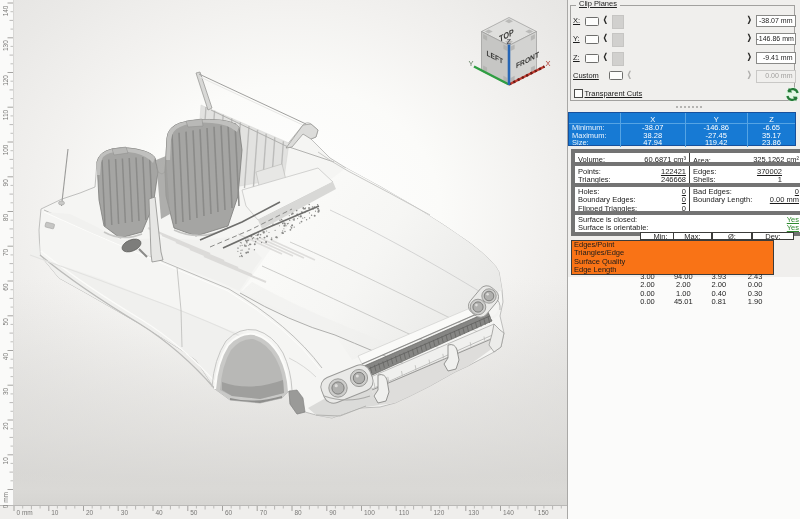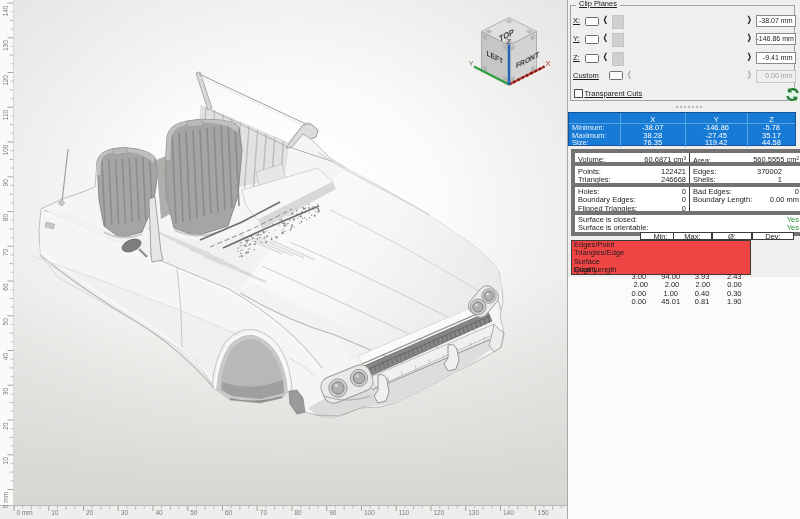--- a/index.html
+++ b/index.html
@@ -32,25 +32,25 @@
 .bc0{width:48px;color:#e8f2fc;font-size:7.5px;padding-left:3px;}
 .bc{color:#fff;font-size:7.5px;text-align:center;border-left:1px solid #55a4e4;}
 .bcx{width:63.5px;}.bcy{width:61.5px;}.bcz{flex:1;}
 .brow .bc0, .brow .bc{line-height:7.5px;}
 .wbox{position:absolute;left:3px;width:227px;background:#fff;border:4px solid #737373;}
 .cell{position:absolute;top:0;height:100%;box-sizing:border-box;}
 .cl{position:absolute;left:3px;top:1.5px;font-size:7.5px;color:#1c1c1c;}
 .cr{position:absolute;right:3px;top:1.5px;font-size:7.5px;color:#1c1c1c;}
 .ln{position:relative;height:8.2px;}
 .cl2{position:absolute;left:3px;top:0.8px;font-size:7.5px;color:#1c1c1c;}
-.cr2{position:absolute;right:3px;top:0.8px;font-size:7.5px;color:#1c1c1c;}
+.cr2{position:absolute;right:3px;top:0.8px;font-size:7.5px;color:#1c1c1c;text-decoration:underline;}
 #shead{position:absolute;left:65px;top:231.5px;width:163px;height:8.5px;}
 .sh{position:absolute;top:0;height:100%;border:1px solid #3c3c3a;box-sizing:border-box;background:#fff;
   font-size:7.5px;text-align:center;line-height:8px;color:#1c1c1c;margin-left:-1px;}
-#sbody{position:absolute;left:3px;top:240px;width:180px;background:#ef4444;border:1px solid #3c3c3a;box-sizing:border-box;}
+#sbody{position:absolute;left:3px;top:240px;width:203px;background:#f97316;border:1px solid #3c3c3a;box-sizing:border-box;}
 .srow{display:flex;height:8.3px;}
 .sl{width:61px;font-size:7.5px;color:#1c1c1c;padding-left:2px;line-height:8.6px;}
 .sv{font-size:7.5px;color:#1c1c1c;text-align:center;border-left:1px solid #3c3c3a;line-height:8.6px;box-sizing:border-box;margin-top:32px;}
 </style>
 </head>
 <body>
 <div id="viewport"></div>
 <div id="vband"></div>
 <div id="lruler"></div>
 <div id="bruler"></div>
@@ -583,44 +583,44 @@
     <div class="brow bhead">
         <div class="bc0"></div>
         <div class="bc bcx">X</div>
         <div class="bc bcy">Y</div>
         <div class="bc bcz">Z</div>
       </div>
     <div class="brow">
         <div class="bc0">Minimum:</div>
         <div class="bc bcx">-38.07</div>
         <div class="bc bcy">-146.86</div>
-        <div class="bc bcz">-5.78</div>
+        <div class="bc bcz">-6.65</div>
       </div>
     <div class="brow">
         <div class="bc0">Maximum:</div>
         <div class="bc bcx">38.28</div>
         <div class="bc bcy">-27.45</div>
         <div class="bc bcz">35.17</div>
       </div>
     <div class="brow">
         <div class="bc0">Size:</div>
-        <div class="bc bcx">76.35</div>
+        <div class="bc bcx">47.94</div>
         <div class="bc bcy">119.42</div>
-        <div class="bc bcz">44.58</div>
+        <div class="bc bcz">23.86</div>
       </div>
   </div>
 
   <div class="wbox" style="top:149px;height:11px">
     <div class="cell" style="left:0;width:114px">
         <span class="cl">Volume:</span>
         <span class="cr">60.6871 cm³</span>
       </div>
     <div class="cell" style="left:114px;width:113px;border-left:1px solid #3c3c3a">
         <span class="cl" style="top:2.5px">Area:</span>
-        <span class="cr">560.5555 cm²</span>
+        <span class="cr">325.1262 cm²</span>
       </div>
   </div>
 
   <div class="wbox" style="top:162px;height:17px">
     <div class="cell" style="left:0;width:114px">
       <div class="ln">
           <span class="cl2">Points:</span>
           <span class="cr2">122421</span>
         </div>
       <div class="ln">

